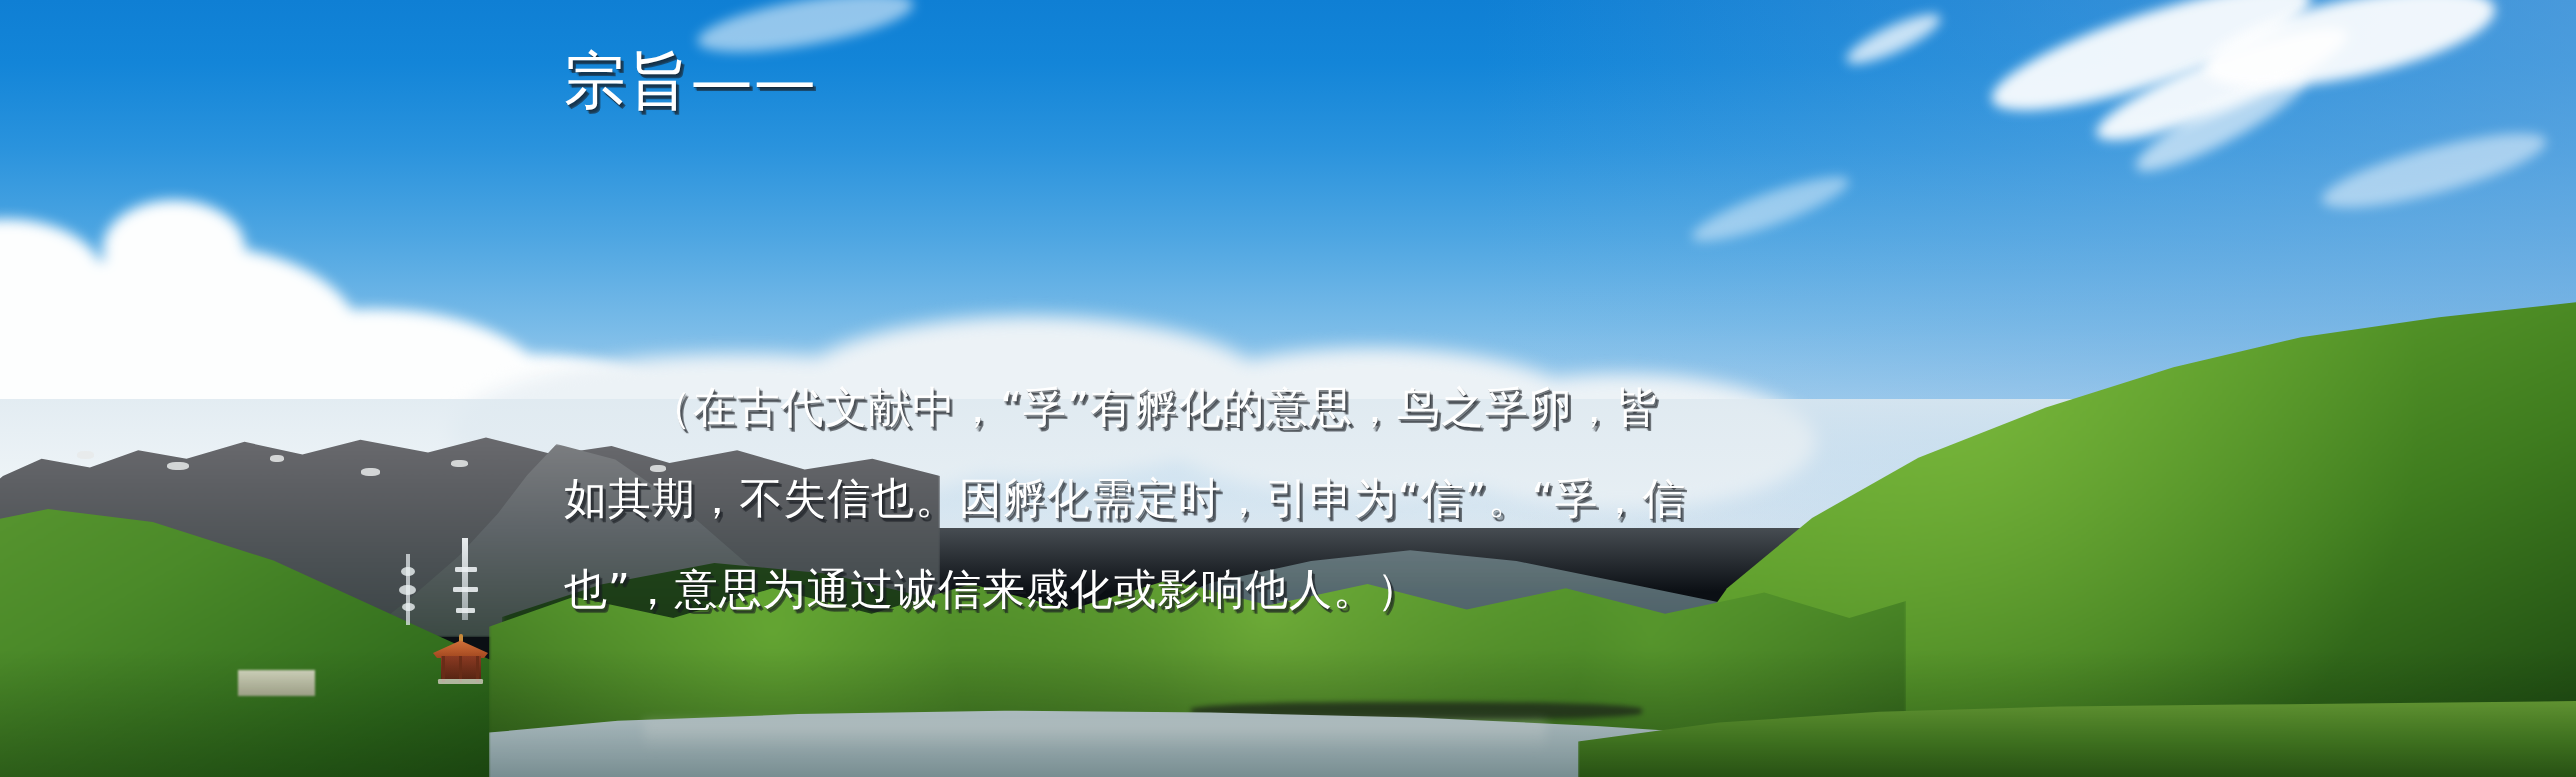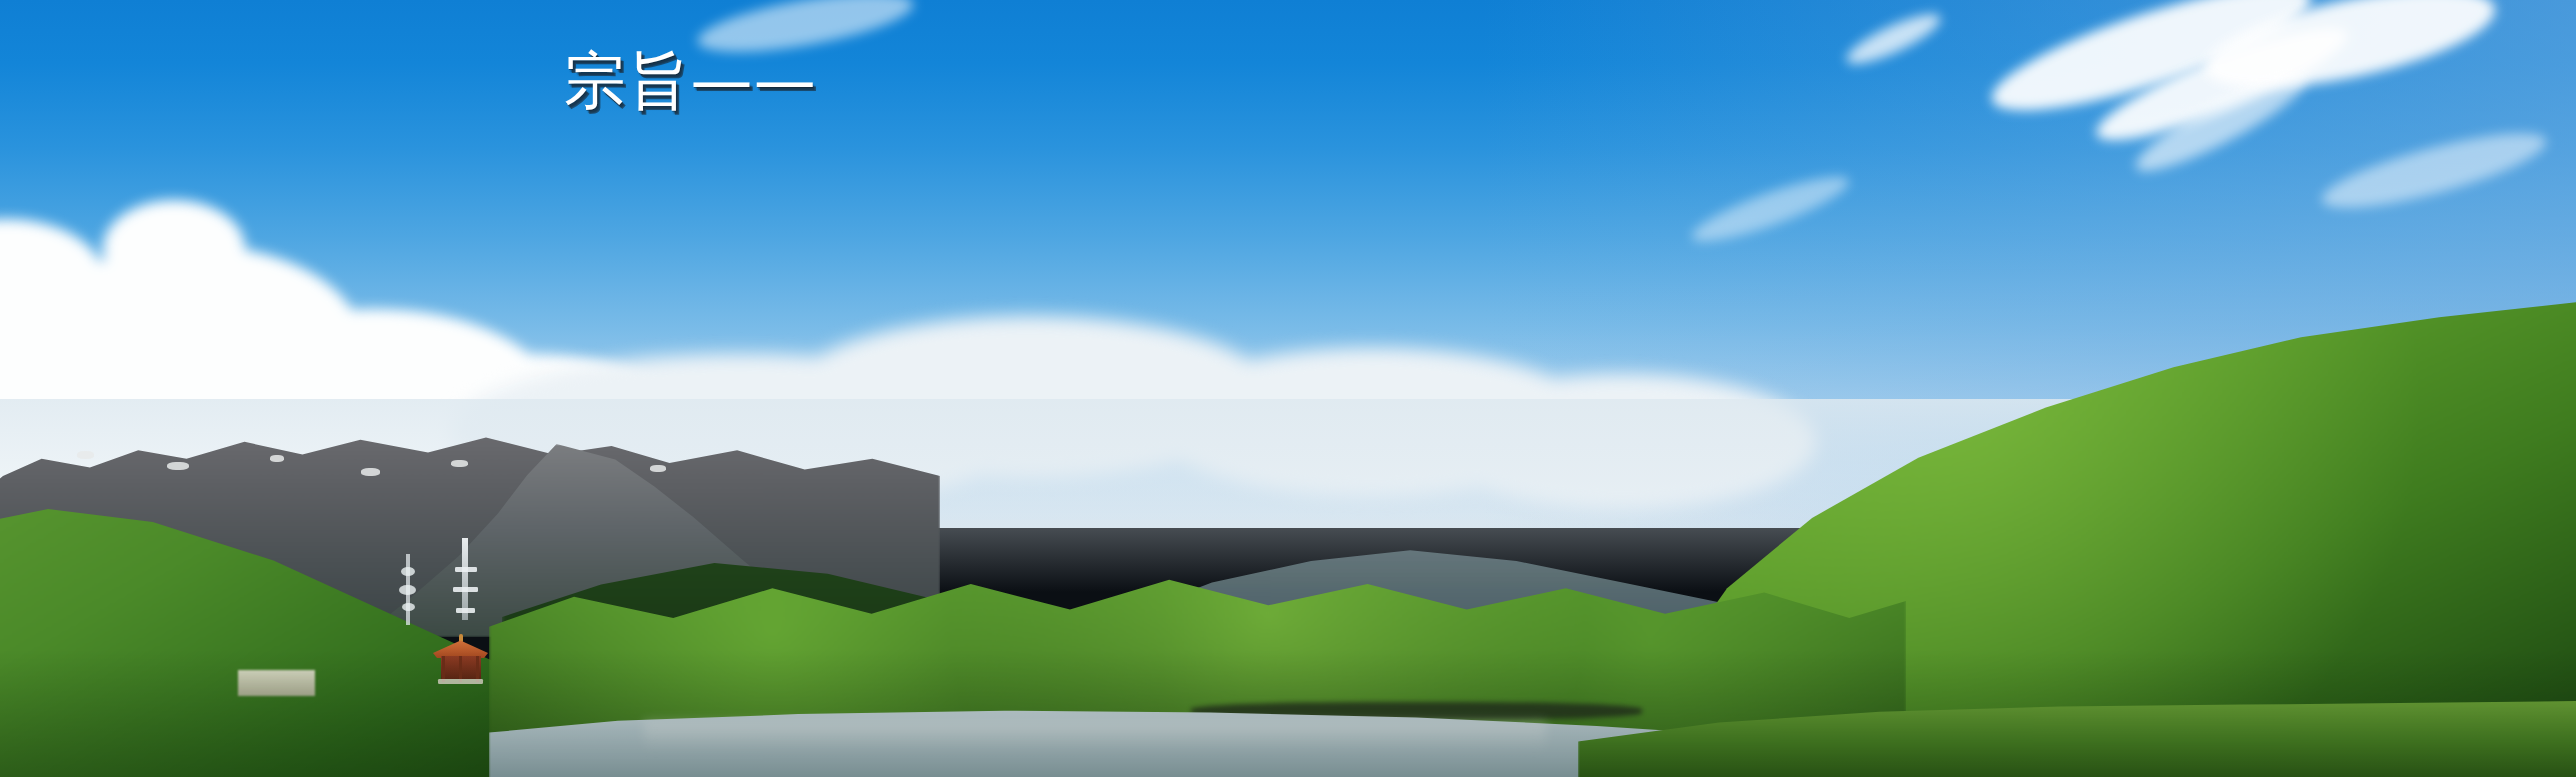--- a/index.html
+++ b/index.html
@@ -321,17 +321,22 @@
     <div class="lawn"></div>
 
     <div class="bottom-shade"></div>
   </div>
 
   <div class="text-layer">
 
     <div class="headline">宗旨——</div>
 
 
+    <div class="note">
+      <span class="note-line indent">（在古代文献中，“孚”有孵化的意思，鸟之孚卵，皆</span>
+      <span class="note-line">如其期，不失信也。因孵化需定时，引申为“信”。“孚，信</span>
+      <span class="note-line">也”，意思为通过诚信来感化或影响他人。）</span>
+    </div>
 
   </div>
 
 </div>
 
 
 </body></html>

